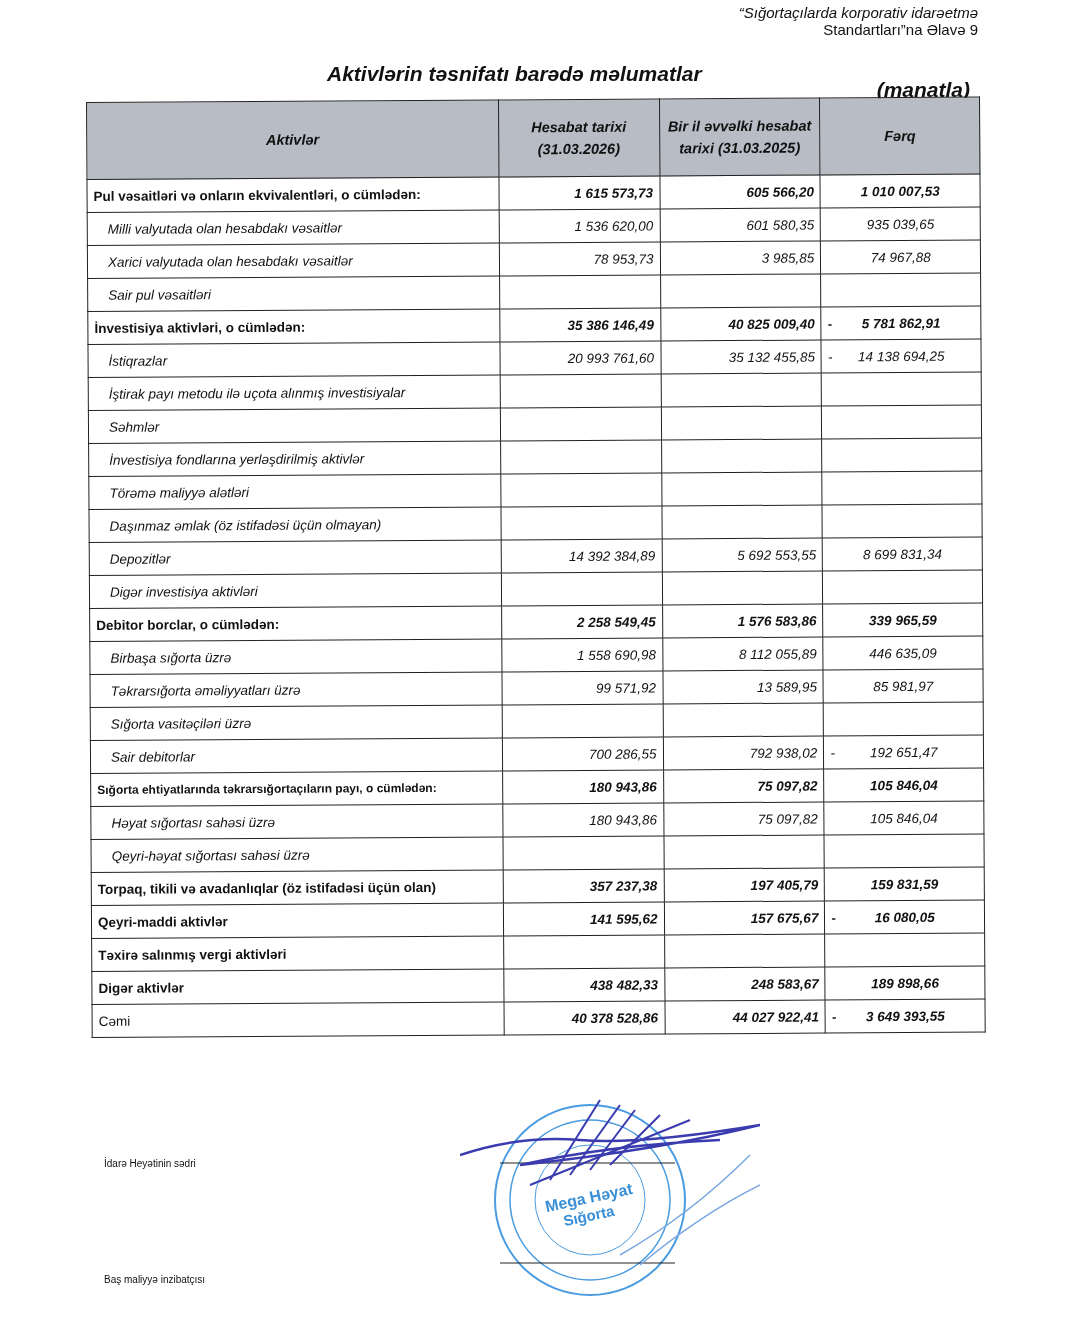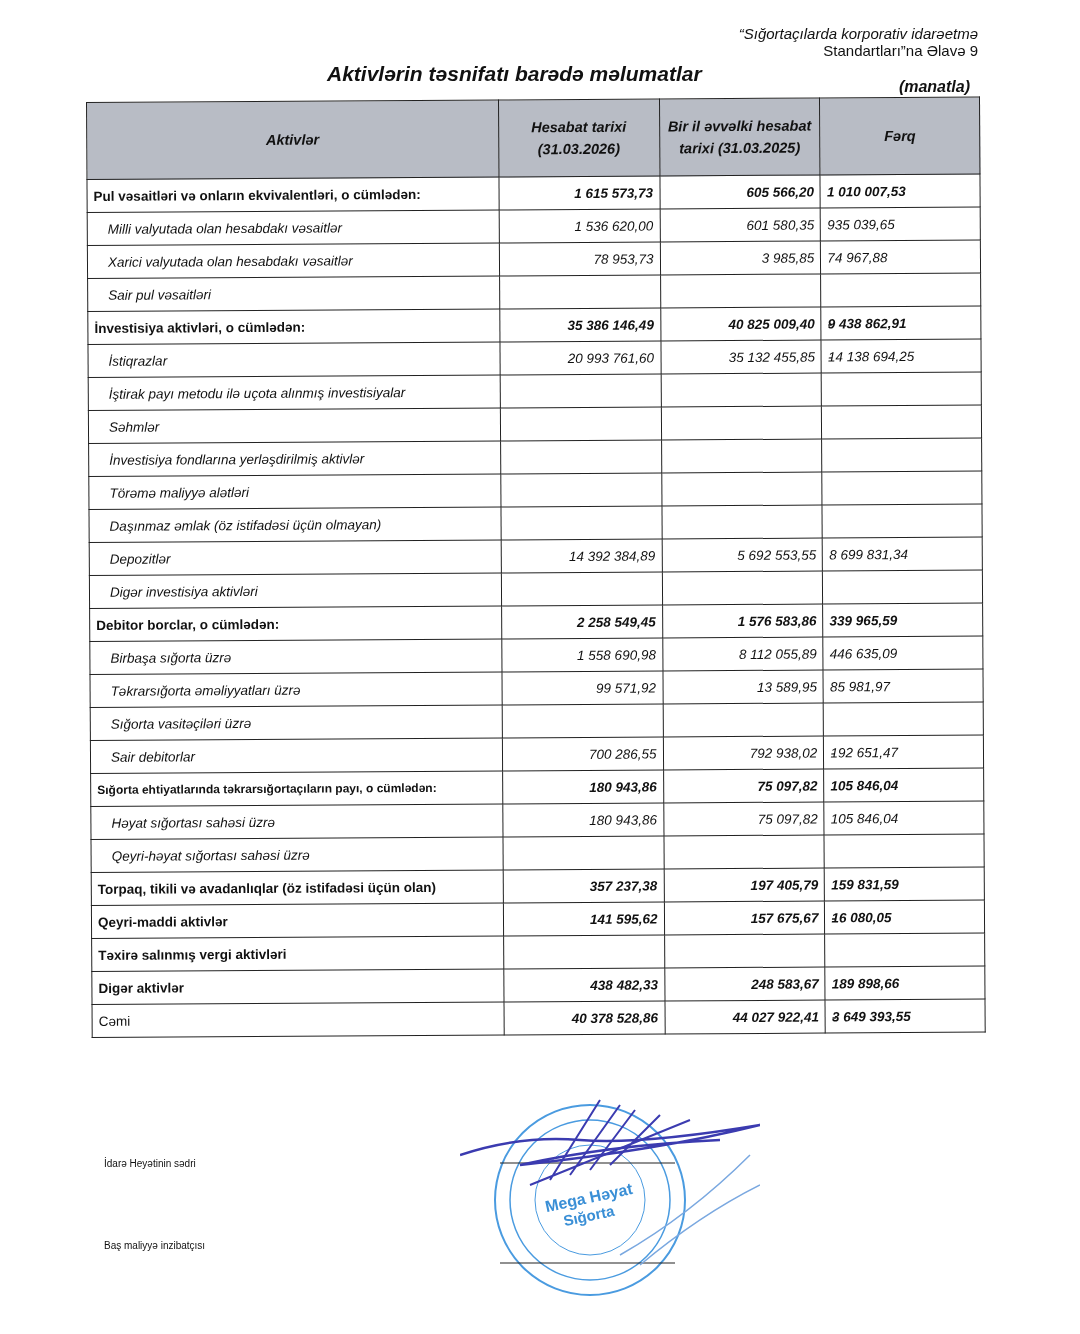--- a/index.html
+++ b/index.html
@@ -1,27 +1,27 @@
 <!DOCTYPE html>
 <html><head>
 <meta charset="utf-8">
 <style>
   html, body { margin: 0; padding: 0; background: #ffffff; }
   body { width: 1080px; height: 1334px; position: relative; overflow: hidden; font-family: "Liberation Sans", "DejaVu Sans", sans-serif; color: #111; }
-  .hdr-note { position: absolute; right: 102px; top: 4px; text-align: right; font-size: 15px; line-height: 17px; margin-top: 21px; }
+  .hdr-note { position: absolute; right: 102px; top: 4px; text-align: right; font-size: 15px; line-height: 17px; }
   .hdr-note .l1 { font-style: italic; }
   .doc-title { position: absolute; left: 327px; top: 62px; font-size: 21px; font-weight: bold; font-style: italic; }
-  .units { position: absolute; right: 110px; top: 78px; font-size: 16px; font-weight: bold; font-style: italic; }
+  .units { position: absolute; right: 110px; top: 78px; font-size: 21px; font-weight: bold; font-style: italic; }
   table.assets { position: absolute; left: 86px; top: 102px; width: 894px; border-collapse: collapse; transform: rotate(-0.35deg); transform-origin: left top; }
   table.assets th, table.assets td { border: 1.5px solid #222; font-size: 13.5px; padding: 0 6px; }
   table.assets th { background: #b8bcc5; font-style: italic; font-weight: bold; text-align: center; height: 76px; line-height: 22px; font-size: 14.5px; }
   table.assets td { height: 32px; }
   td.lbl { width: 394px; }
   td.num { width: 150px; text-align: right; font-style: italic; }
-  td.diff { width: 150px; text-align: left; font-style: italic; position: relative; }
+  td.diff { width: 150px; text-align: center; font-style: italic; position: relative; }
   td.diff .minus { position: absolute; left: 6px; }
   tr.section td.lbl { font-weight: bold; }
   tr.section td.num, tr.section td.diff { font-weight: bold; margin-top: 12px; }
   tr.sub td.lbl { font-style: italic; padding-left: 20px; }
   tr.small td.lbl { font-size: 12px; }
   tr.total td.num, tr.total td.diff { font-weight: bold; }
   .sign { position: absolute; left: 104px; font-size: 10px; }
   .stamp { position: absolute; left: 460px; top: 1095px; width: 300px; height: 210px; }
 </style>
 </head>
@@ -66,21 +66,21 @@
       <tr class="sub">
         <td class="lbl">Sair pul vəsaitləri</td>
         <td class="num"></td>
         <td class="num"></td>
         <td class="diff"><span class="minus"></span><span></span></td>
       </tr>
       <tr class="section">
         <td class="lbl">İnvestisiya aktivləri, o cümlədən:</td>
         <td class="num">35 386 146,49</td>
         <td class="num">40 825 009,40</td>
-        <td class="diff"><span class="minus">-</span><span>9 438 862,91</span></td>
+        <td class="diff"><span class="minus">-</span><span>5 781 862,91</span></td>
       </tr>
       <tr class="sub">
         <td class="lbl">İstiqrazlar</td>
         <td class="num">20 993 761,60</td>
         <td class="num">35 132 455,85</td>
         <td class="diff"><span class="minus">-</span><span>14 138 694,25</span></td>
       </tr>
       <tr class="sub">
         <td class="lbl">İştirak payı metodu ilə uçota alınmış investisiyalar</td>
         <td class="num"></td>
@@ -198,21 +198,21 @@
       <tr class="total">
         <td class="lbl">Cəmi</td>
         <td class="num">40 378 528,86</td>
         <td class="num">44 027 922,41</td>
         <td class="diff"><span class="minus">-</span><span>3 649 393,55</span></td>
       </tr>
     </tbody>
 </table>
 
 <div class="sign" style="top:1158px;">İdarə Heyətinin sədri</div>
-<div class="sign" style="top:1240px;text-align:center;">Baş maliyyə inzibatçısı</div>
+<div class="sign" style="top:1274px;text-align:center;">Baş maliyyə inzibatçısı</div>
 
 <svg class="stamp" viewBox="0 0 300 210">
   <ellipse cx="130" cy="105" rx="95" ry="95" fill="none" stroke="#4a9be0" stroke-width="2"></ellipse>
   <ellipse cx="130" cy="105" rx="80" ry="80" fill="none" stroke="#4a9be0" stroke-width="1.5"></ellipse>
   <ellipse cx="130" cy="105" rx="55" ry="55" fill="none" stroke="#4a9be0" stroke-width="1"></ellipse>
   <line x1="40" y1="68" x2="215" y2="68" stroke="#222" stroke-width="1.2"></line>
   <line x1="40" y1="168" x2="215" y2="168" stroke="#222" stroke-width="1.2"></line>
   <text x="130" y="108" text-anchor="middle" fill="#3a8fd6" font-size="16" font-weight="bold" font-family="Liberation Sans, sans-serif" transform="rotate(-12 130 108)">Mega Həyat</text>
   <text x="130" y="126" text-anchor="middle" fill="#3a8fd6" font-size="15" font-weight="bold" font-family="Liberation Sans, sans-serif" transform="rotate(-12 130 126)">Sığorta</text>
   <path d="M0 60 Q60 40 120 45 T300 30 Q200 55 60 70 Q150 50 260 45" fill="none" stroke="#3b3bb0" stroke-width="2.5"></path>

